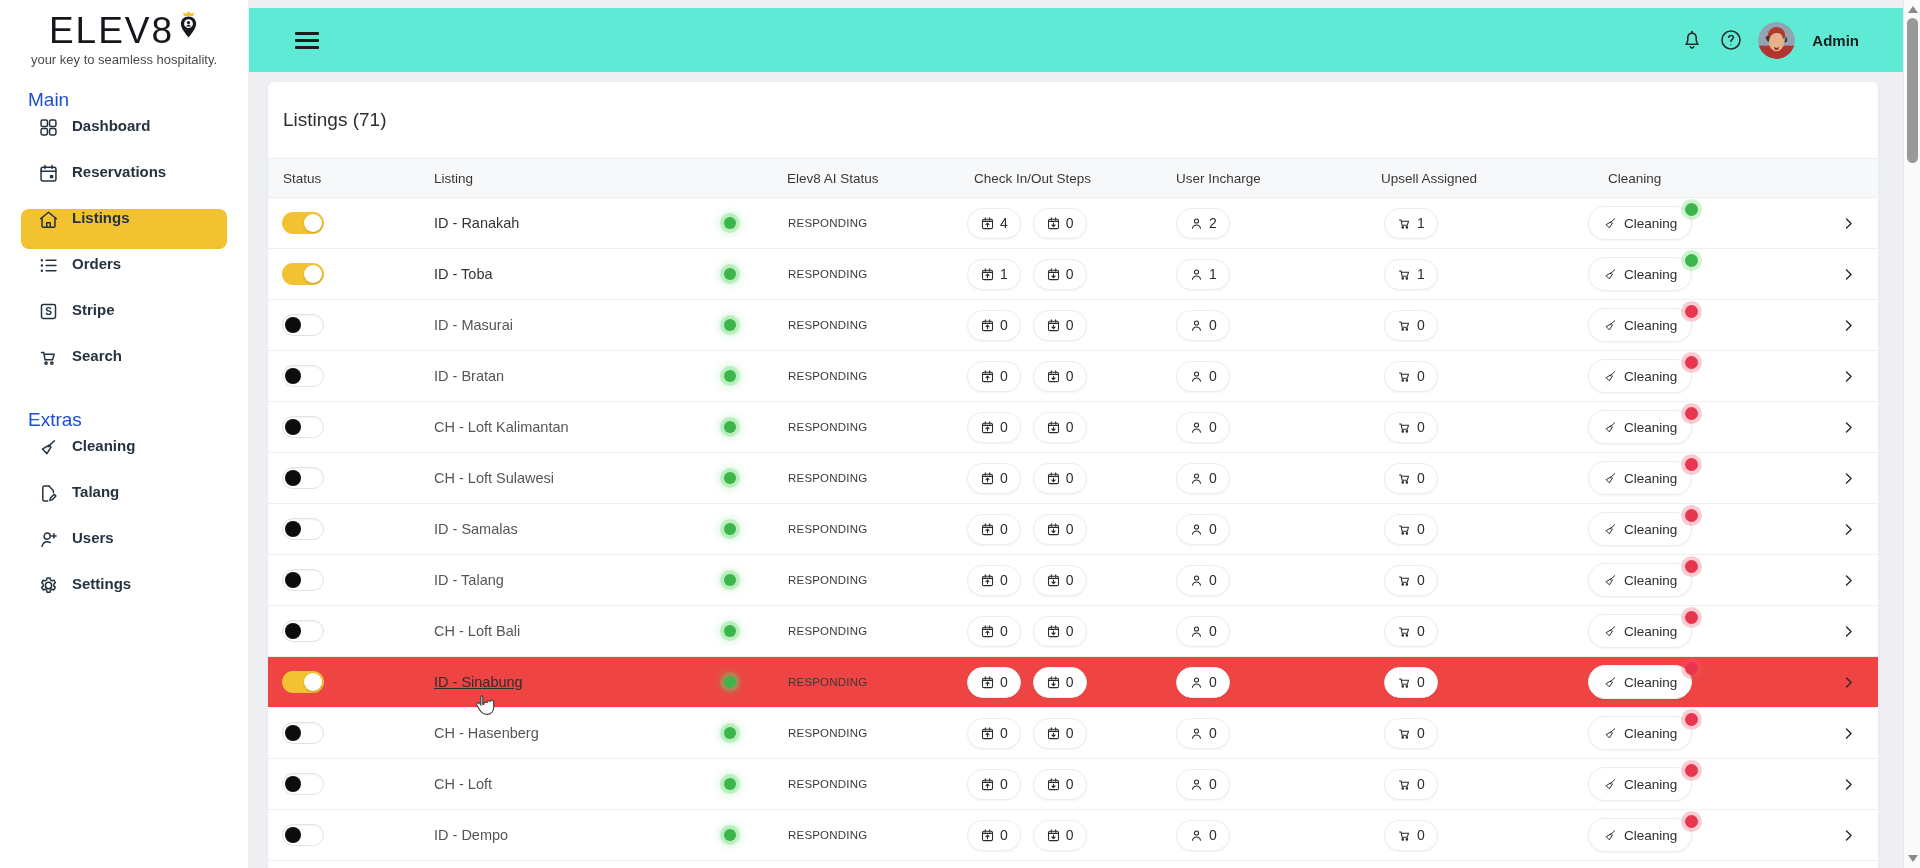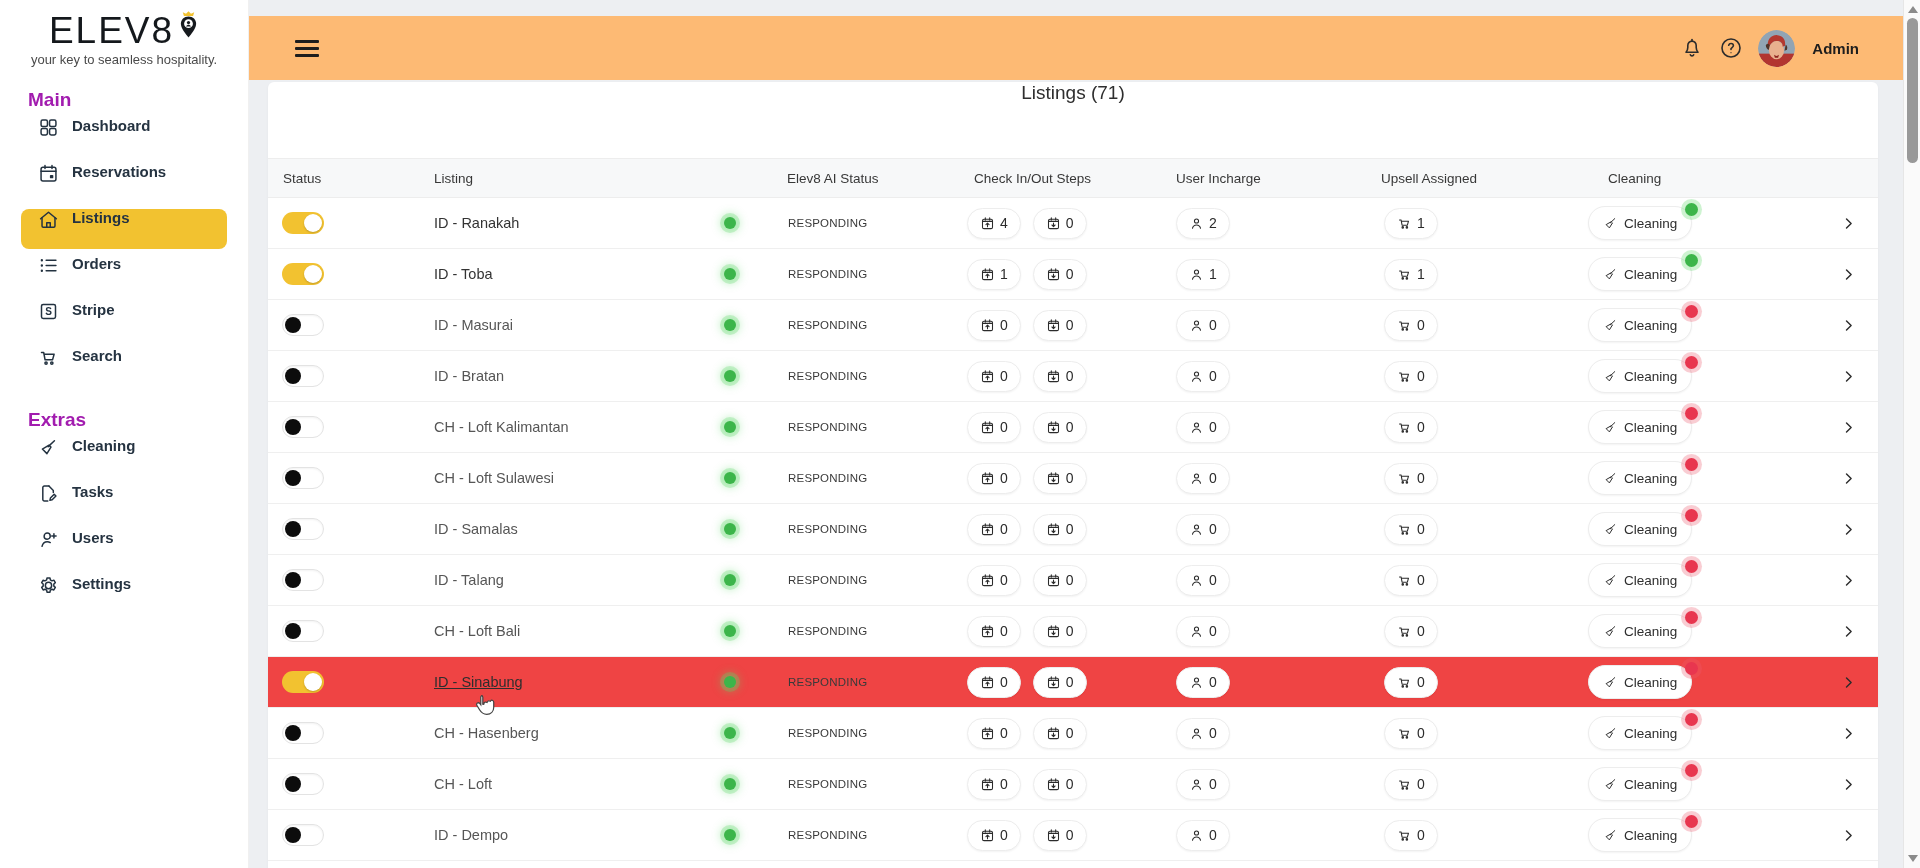--- a/index.html
+++ b/index.html
@@ -6,47 +6,47 @@
   html,body { width:1920px; height:868px; overflow:hidden; }
   body { font-family:"Liberation Sans", sans-serif; background:#edeff2; color:#222; position:relative; }
 
   
   .sidebar { position:absolute; left:0; top:0; width:249px; height:868px; background:#fff; z-index:5; border-right:1px solid #f0f0f0; }
   .logo-wrap { padding-top:12px; text-align:center; }
   .logo-line { display:flex; align-items:flex-start; justify-content:center; gap:4px; }
   .logo-text { font-size:37px; letter-spacing:2px; font-weight:500; color:#14181c; line-height:1; }
   .logo-pin { width:21px; height:30px; margin-top:-2px; }
   .tagline { font-size:13px; color:#4a4a4a; margin-top:3px; }
-  .side-section-heading { font-size:19px; font-weight:700; color:#a21caf; padding-left:28px; margin-top:22px; margin-bottom:6px; }
+  .side-section-heading { font-size:19px; font-weight:400; color:#1d4ed8; padding-left:28px; margin-top:22px; margin-bottom:6px; }
   .side-item { position:relative; display:flex; align-items:flex-start; gap:13px; height:40px; margin:6px 21px; padding-left:17px; border-radius:8px; cursor:pointer; }
   .side-item .icon { width:21px; height:21px; flex:0 0 21px; display:flex; }
   .side-item .icon svg { width:21px; height:21px; stroke:#233240; fill:none; stroke-width:1.7; stroke-linecap:round; stroke-linejoin:round; }
   .side-item .lbl { font-size:15px; font-weight:700; color:#253341; }
   .side-item.active { background:var(--accent,#F2C230); }
 
   
-  .topbar { position:absolute; left:249px; top:16px; right:17px; height:64px; background:#fdba74; display:flex; align-items:center; justify-content:space-between; padding:0 44px 0 46px; z-index:4; }
+  .topbar { position:absolute; left:249px; top:8px; right:17px; height:64px; background:#5eead4; display:flex; align-items:center; justify-content:space-between; padding:0 44px 0 46px; z-index:4; }
   .hamburger { width:24px; height:17px; display:flex; flex-direction:column; justify-content:space-between; cursor:pointer; }
   .hamburger span { display:block; height:3px; background:#1d1d1d; border-radius:1px; }
   .top-right { display:flex; align-items:center; gap:15px; }
   .top-ic { width:24px; height:24px; cursor:pointer; }
   .top-ic svg { width:24px; height:24px; stroke:#2c2c2c; fill:none; stroke-width:1.6; stroke-linecap:round; stroke-linejoin:round; }
   .avatar { width:37px; height:37px; border-radius:50%; overflow:hidden; cursor:pointer; flex:0 0 37px; }
   .admin-label { font-size:15px; font-weight:700; color:#1d1d1d; margin-left:2px; }
 
   
   .scrollbar { position:absolute; right:0; top:0; width:17px; height:868px; background:#fafafa; border-left:1px solid #e6e6e6; z-index:10; }
   .sb-thumb { position:absolute; left:3px; top:18px; width:11px; height:145px; background:#999; border-radius:6px; }
   .sb-up, .sb-down { position:absolute; left:3.5px; width:0; height:0; border-left:5px solid transparent; border-right:5px solid transparent; }
   .sb-up { top:6px; border-bottom:7px solid #8a8a8a; }
   .sb-down { bottom:6px; border-top:7px solid #8a8a8a; }
 
   
   .card { position:absolute; left:268px; top:82px; width:1610px; height:786px; background:#fff; border-radius:6px 6px 0 0; box-shadow:0 1px 3px rgba(0,0,0,.04); }
-  .card-header { height:76px; display:flex; align-items:center; justify-content:space-between; padding:0 15px;flex-direction:column; }
+  .card-header { height:76px; display:flex; align-items:center; justify-content:space-between; padding:0 15px; }
   .page-title { font-size:19px; font-weight:500; color:#2e2e2e; }
   .search-input { width:300px; height:38px; border:1px solid #ccc; border-radius:3px; padding:0 12px; font-size:14px; font-family:"Liberation Sans",sans-serif; color:#333; background:#fff; }
   .search-input::placeholder { color:#8a8a8a; }
 
   .thead, .trow { display:grid; grid-template-columns:150px 290px 250px 190px 205px 225px 240px 1fr; align-items:center; }
   .thead { height:40px; background:#f7f8f9; border-top:1px solid #ededed; border-bottom:1px solid #ededed; }
   .th { font-size:13.5px; font-weight:500; color:#383838; }
   .th.c1 { padding-left:15px; } .th.c2 { padding-left:16px; }
   .th.c3 { padding-left:79px; } .th.c4 { padding-left:16px; }
   .th.c5 { padding-left:28px; } .th.c6 { padding-left:28px; }
@@ -181,21 +181,21 @@
         <span class="lbl">Cleaning</span>
       </div>
       <div class="side-item">
         <span class="icon">
           <svg viewBox="0 0 24 24">
             <path d="M12.5 3.5H7.2A1.7 1.7 0 0 0 5.5 5.2v13.6a1.7 1.7 0 0 0 1.7 1.7h4"></path>
             <path d="M12.5 3.5 17.5 8.5v2.3"></path>
             <path d="M14.2 17.2l4.3-4.3 2 2-4.3 4.3-2.6.6z"></path>
           </svg>
         </span>
-        <span class="lbl">Tasks</span>
+        <span class="lbl">Talang</span>
       </div>
       <div class="side-item">
         <span class="icon">
           <svg viewBox="0 0 24 24">
             <circle cx="10.5" cy="8.2" r="3.5"></circle>
             <path d="M4.6 19.8c.8-3.4 3-5.3 6-5.3 1.3 0 2.5.4 3.4 1"></path>
             <path d="M18.2 5.4v5M15.7 7.9h5"></path>
           </svg>
         </span>
         <span class="lbl">Users</span>

